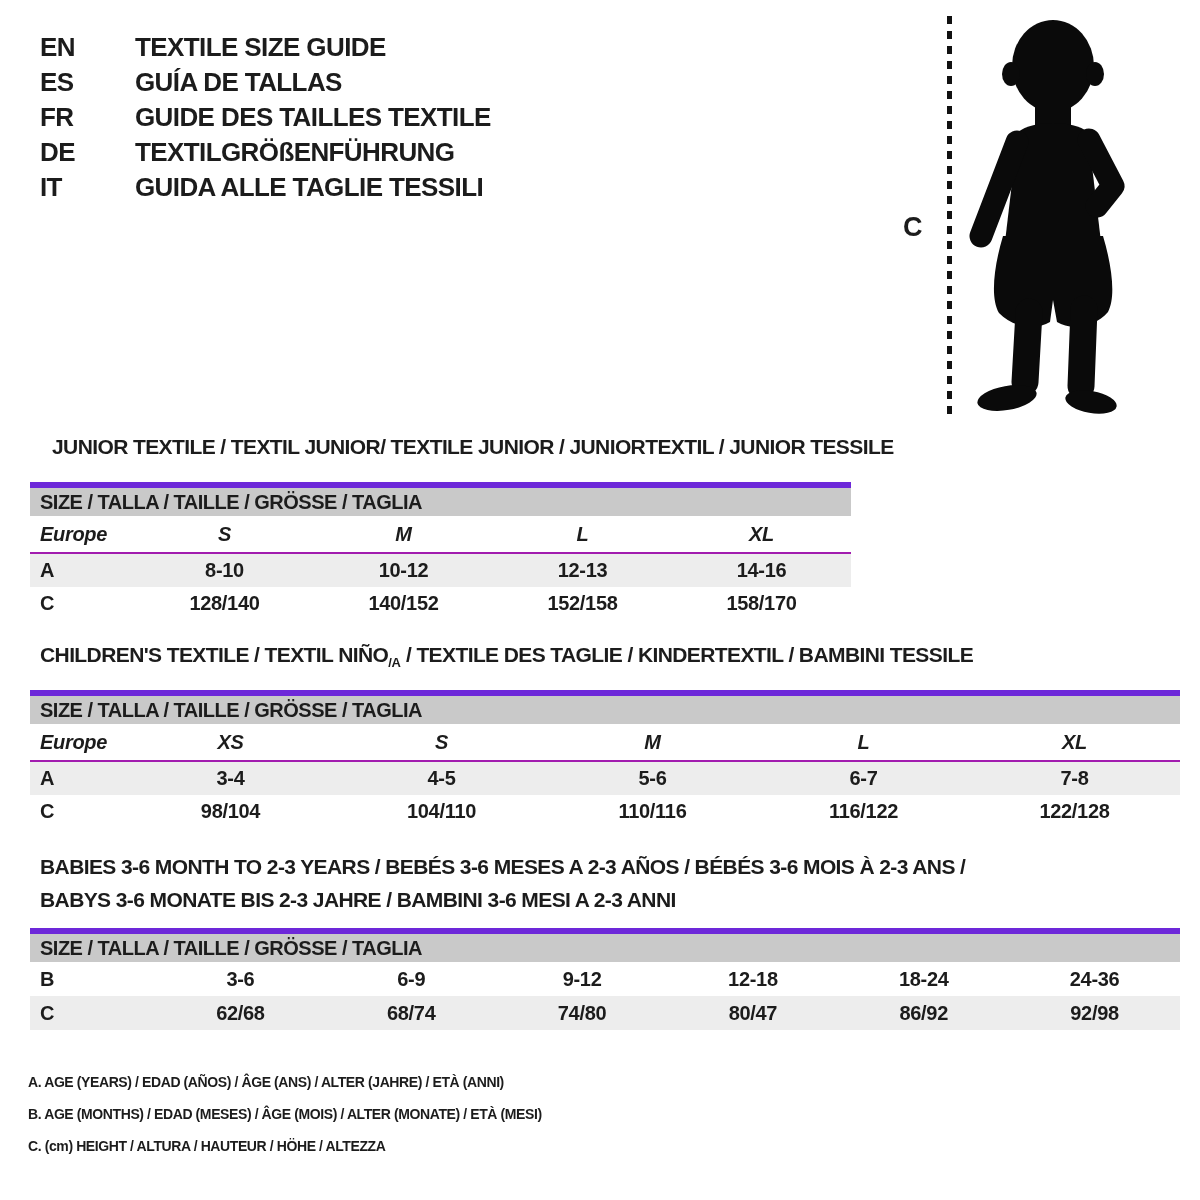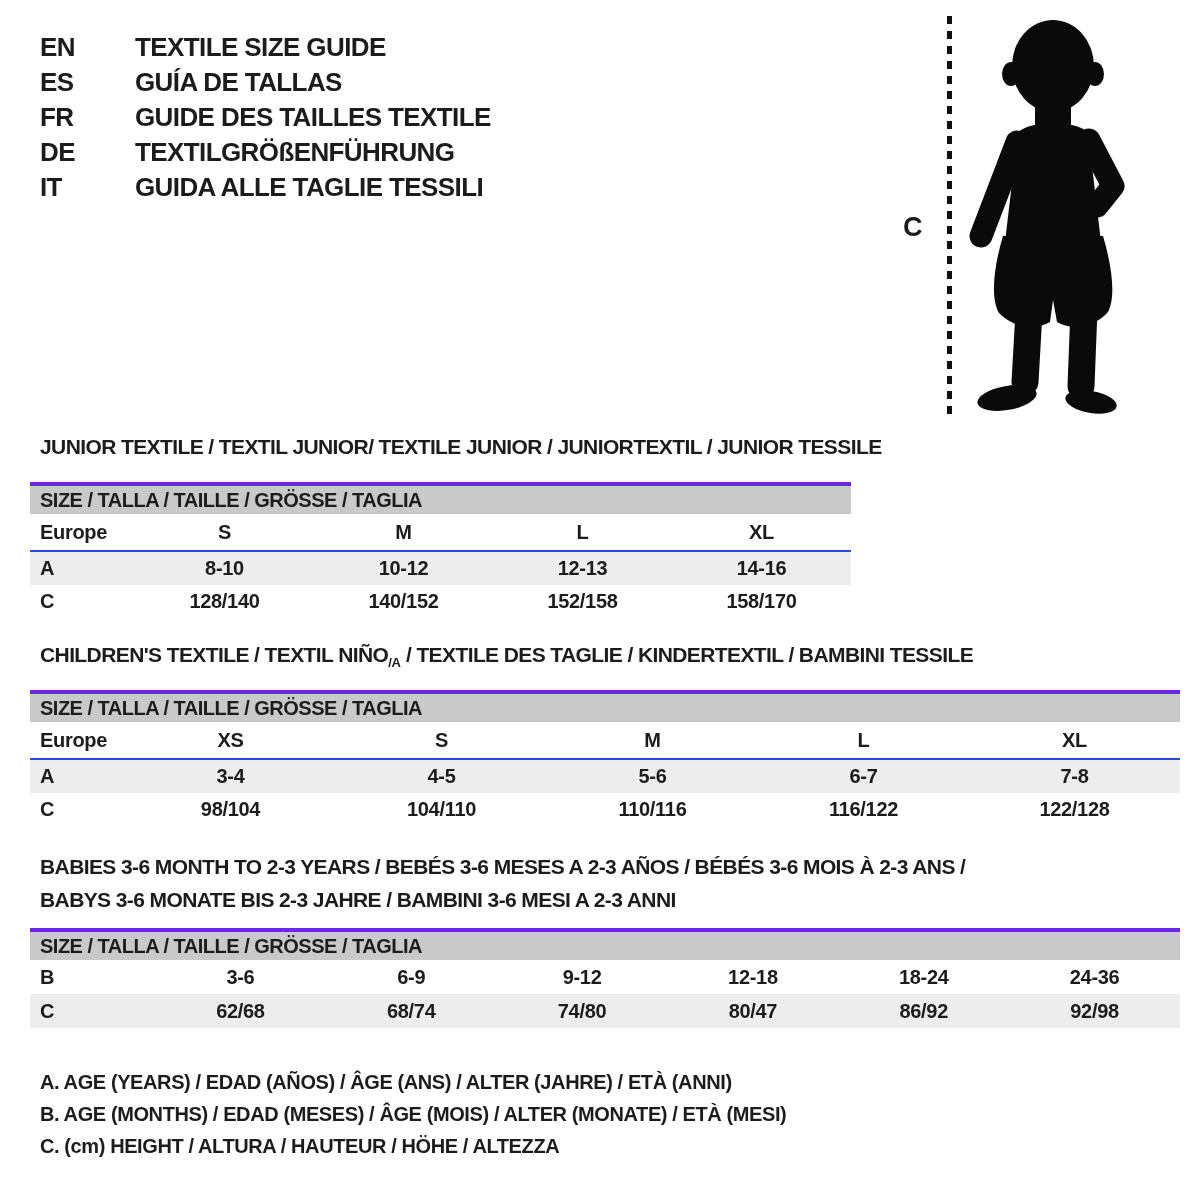--- a/index.html
+++ b/index.html
@@ -23,39 +23,39 @@
   .height-label { position:absolute; left:903px; top:212px; font-size:27px; }
   .figure-svg { position:absolute; left:963px; top:14px; }
 
   
   .section-title { position:absolute; left:40px; font-size:21px; letter-spacing:-0.6px; white-space:nowrap; line-height:33px; }
   .sub-a { font-size:13px; vertical-align:-5px; letter-spacing:-0.3px; }
 
   
   .size-table { position:absolute; left:30px; }
   .thead {
-    background:#c9c9c9; border-top:4px solid #6d28d9;
+    background:#c9c9c9; border-top:6px solid #6d28d9;
     height:28px; line-height:28px; padding-left:10px;
     font-size:20px; letter-spacing:-0.5px;
   }
   .trow { display:grid; align-items:center; font-size:20px; letter-spacing:-0.3px; }
   .trow > div { text-align:center; }
   .trow > .tlabel { text-align:left; padding-left:10px; }
   .junior   .trow { grid-template-columns:105px repeat(4,1fr); width:821px; }
   .children .trow { grid-template-columns:95px  repeat(5,1fr); width:1150px; }
   .babies   .trow { grid-template-columns:125px repeat(6,1fr); width:1150px; }
   .junior { width:821px; }
   .children, .babies { width:1150px; }
-  .row-europe { height:36px; border-bottom:2px solid #1d4ed8; }
+  .row-europe { height:36px; border-bottom:2px solid #a21caf;font-style:italic; }
   .row-stripe { background:#ededed; height:33px; }
   .row-plain  { height:33px; }
   .babies .row-plain, .babies .row-stripe { height:34px; }
 
   
-  .footnotes { position:absolute; left:40px; top:1066px; font-size:20px; line-height:32px; letter-spacing:-0.4px; white-space:nowrap; }
+  .footnotes { position:absolute; left:28px; top:1066px; font-size:14px; line-height:32px; letter-spacing:-0.4px; white-space:nowrap; }
 </style>
 </head>
 <body>
 
 <div class="canvas">
 
   <div class="lang-block">
     <div class="lang-row">
       <span class="lang-code">EN</span>
       <span>TEXTILE SIZE GUIDE</span>
@@ -90,21 +90,21 @@
       <line x1="54" y1="128" x2="18" y2="222" stroke="#0a0a0a" stroke-width="23" stroke-linecap="round"></line>
       <path d="M126,126 L150,172 L134,192" fill="none" stroke="#0a0a0a" stroke-width="23" stroke-linecap="round" stroke-linejoin="round"></path>
       <path d="M40,222 C31,252 27,284 36,299 C49,313 73,317 87,308 L90,286 L94,308 C108,317 132,313 145,298 C153,283 149,252 140,222 Z"></path>
       <line x1="66" y1="298" x2="62" y2="368" stroke="#0a0a0a" stroke-width="27" stroke-linecap="round"></line>
       <line x1="121" y1="295" x2="118" y2="372" stroke="#0a0a0a" stroke-width="27" stroke-linecap="round"></line>
       <ellipse cx="44" cy="384" rx="30" ry="12" transform="rotate(-10 44 384)"></ellipse>
       <ellipse cx="128" cy="388" rx="26" ry="11" transform="rotate(10 128 388)"></ellipse>
     </g>
   </svg>
 
-  <div class="section-title" style="top:430px;">JUNIOR TEXTILE / TEXTIL JUNIOR/ TEXTILE JUNIOR / JUNIORTEXTIL / JUNIOR TESSILE</div>
+  <div class="section-title" style="top:430px;margin-left:12px;">JUNIOR TEXTILE / TEXTIL JUNIOR/ TEXTILE JUNIOR / JUNIORTEXTIL / JUNIOR TESSILE</div>
   <div class="size-table junior" style="top:482px;">
     <div class="thead">SIZE / TALLA / TAILLE / GRÖSSE / TAGLIA</div>
     <div class="trow row-europe">
       <div class="tlabel">Europe</div>
       <div>S</div>
       <div>M</div>
       <div>L</div>
       <div>XL</div>
     </div>
     <div class="trow row-stripe">

